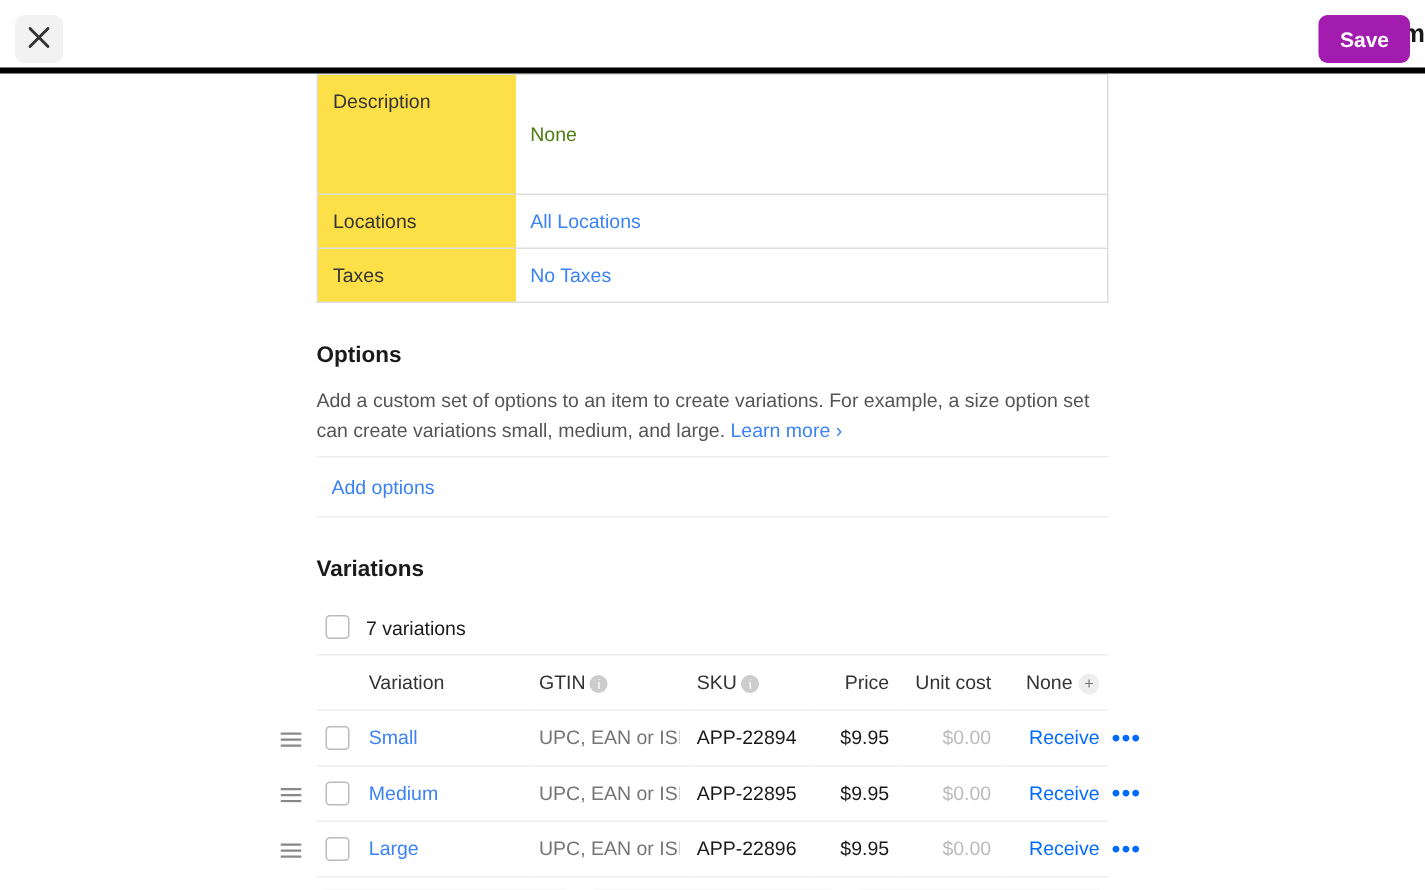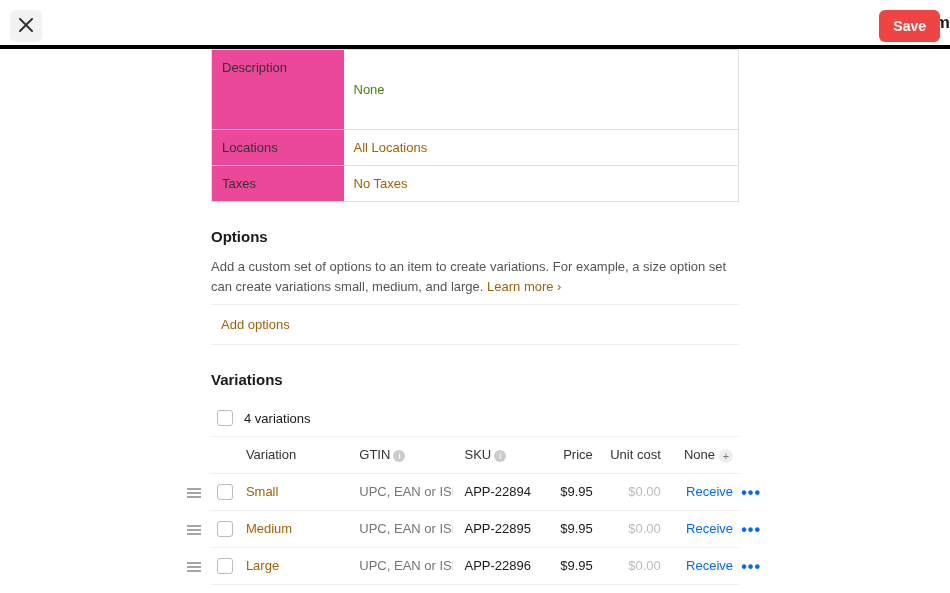--- a/index.html
+++ b/index.html
@@ -1,29 +1,29 @@
 <!DOCTYPE html>
 <html><head>
   <meta charset="utf-8">
   <style>
     * { box-sizing: border-box; margin: 0; padding: 0; }
     body { font-family: -apple-system, BlinkMacSystemFont, "Segoe UI", Helvetica, Arial, sans-serif; font-size: 13px; color: #1a1a1a; background: #fff; width: 950px; }
     .header { position: relative; height: 49px; border-bottom: 4px solid #000000; display: flex; align-items: center; justify-content: flex-end; }
     .close-btn { position: absolute; left: 10px; top: 10px; width: 32px; height: 32px; background: #f2f2f2; border: none; border-radius: 6px; display: flex; align-items: center; justify-content: center; cursor: pointer; }
     .close-btn svg { width: 14px; height: 14px; }
     .page-title { font-size: 17px; font-weight: 700; }
-    .save-btn { position: absolute; right: 10px; top: 10px; background: #ef4444; color: #fff; border: none; border-radius: 6px; padding: 8px 14px; font-size: 14px; font-weight: 600; cursor: pointer; }
+    .save-btn { position: absolute; right: 10px; top: 10px; background: #a21caf; color: #fff; border: none; border-radius: 6px; padding: 8px 14px; font-size: 14px; font-weight: 600; cursor: pointer; }
     .content-wrapper { width: 528px; margin: 0 auto; }
     table.details { width: 100%; border-collapse: collapse; border: 1px solid #ddd; border-top: none; }
     table.details tr { border-top: 1px solid #ddd; }
-    table.details td:first-child { background: #ec4899; width: 132px; padding: 10px; vertical-align: top; font-size: 13px; color: #333; }
+    table.details td:first-child { background: #fde047; width: 132px; padding: 10px; vertical-align: top; font-size: 13px; color: #333; }
     table.details td:last-child { padding: 10px; font-size: 13px; }
     .desc-row td { height: 80px; }
     .placeholder { color: #4d7c0f; }
-    .link { color: #a16207; cursor: pointer; }
+    .link { color: #3b82f6; cursor: pointer; }
     .section-title { font-size: 15px; font-weight: 700; margin-top: 26px; margin-bottom: 12px; }
     .section-desc { font-size: 13px; color: #555; line-height: 1.5; margin-bottom: 4px; }
     .add-options-row { border-top: 1px solid #eee; border-bottom: 1px solid #eee; padding: 12px 10px; margin-top: 8px; }
     .variations-count-row { display: flex; align-items: center; gap: 11px; padding: 10px 6px; border-bottom: 1px solid #eee; }
     .checkbox { width: 16px; height: 16px; border: 1.5px solid #bbb; border-radius: 3px; background: #fff; cursor: pointer; flex-shrink: 0; }
     .table-wrapper { position: relative; }
     .var-table { width: 100%; border-collapse: collapse; }
     .var-table th, .var-table td { padding: 10px 6px; font-size: 13px; text-align: left; border-bottom: 1px solid #eee; }
     .var-table th { font-weight: 400; color: #333; }
     .var-table th.num, .var-table td.num { text-align: right; }
@@ -87,21 +87,21 @@
     <span>Add a custom set of options to an item to create variations. For example, a size option set can create variations small, medium, and large. </span><span class="link">Learn more ›</span>
   </p>
   <div class="add-options-row">
     <span class="link">Add options</span>
   </div>
 
   <h2 class="section-title">Variations</h2>
 
   <div class="variations-count-row">
     <div class="checkbox"></div>
-    <span>4 variations</span>
+    <span>7 variations</span>
   </div>
 
   <div class="table-wrapper">
     <table class="var-table">
       <thead>
         <tr>
           <th class="col-checkbox"></th>
           <th class="col-var">Variation</th>
           <th class="col-gtin"><span>GTIN</span><span class="info-icon">i</span></th>
           <th class="col-sku"><span>SKU</span><span class="info-icon">i</span></th>

